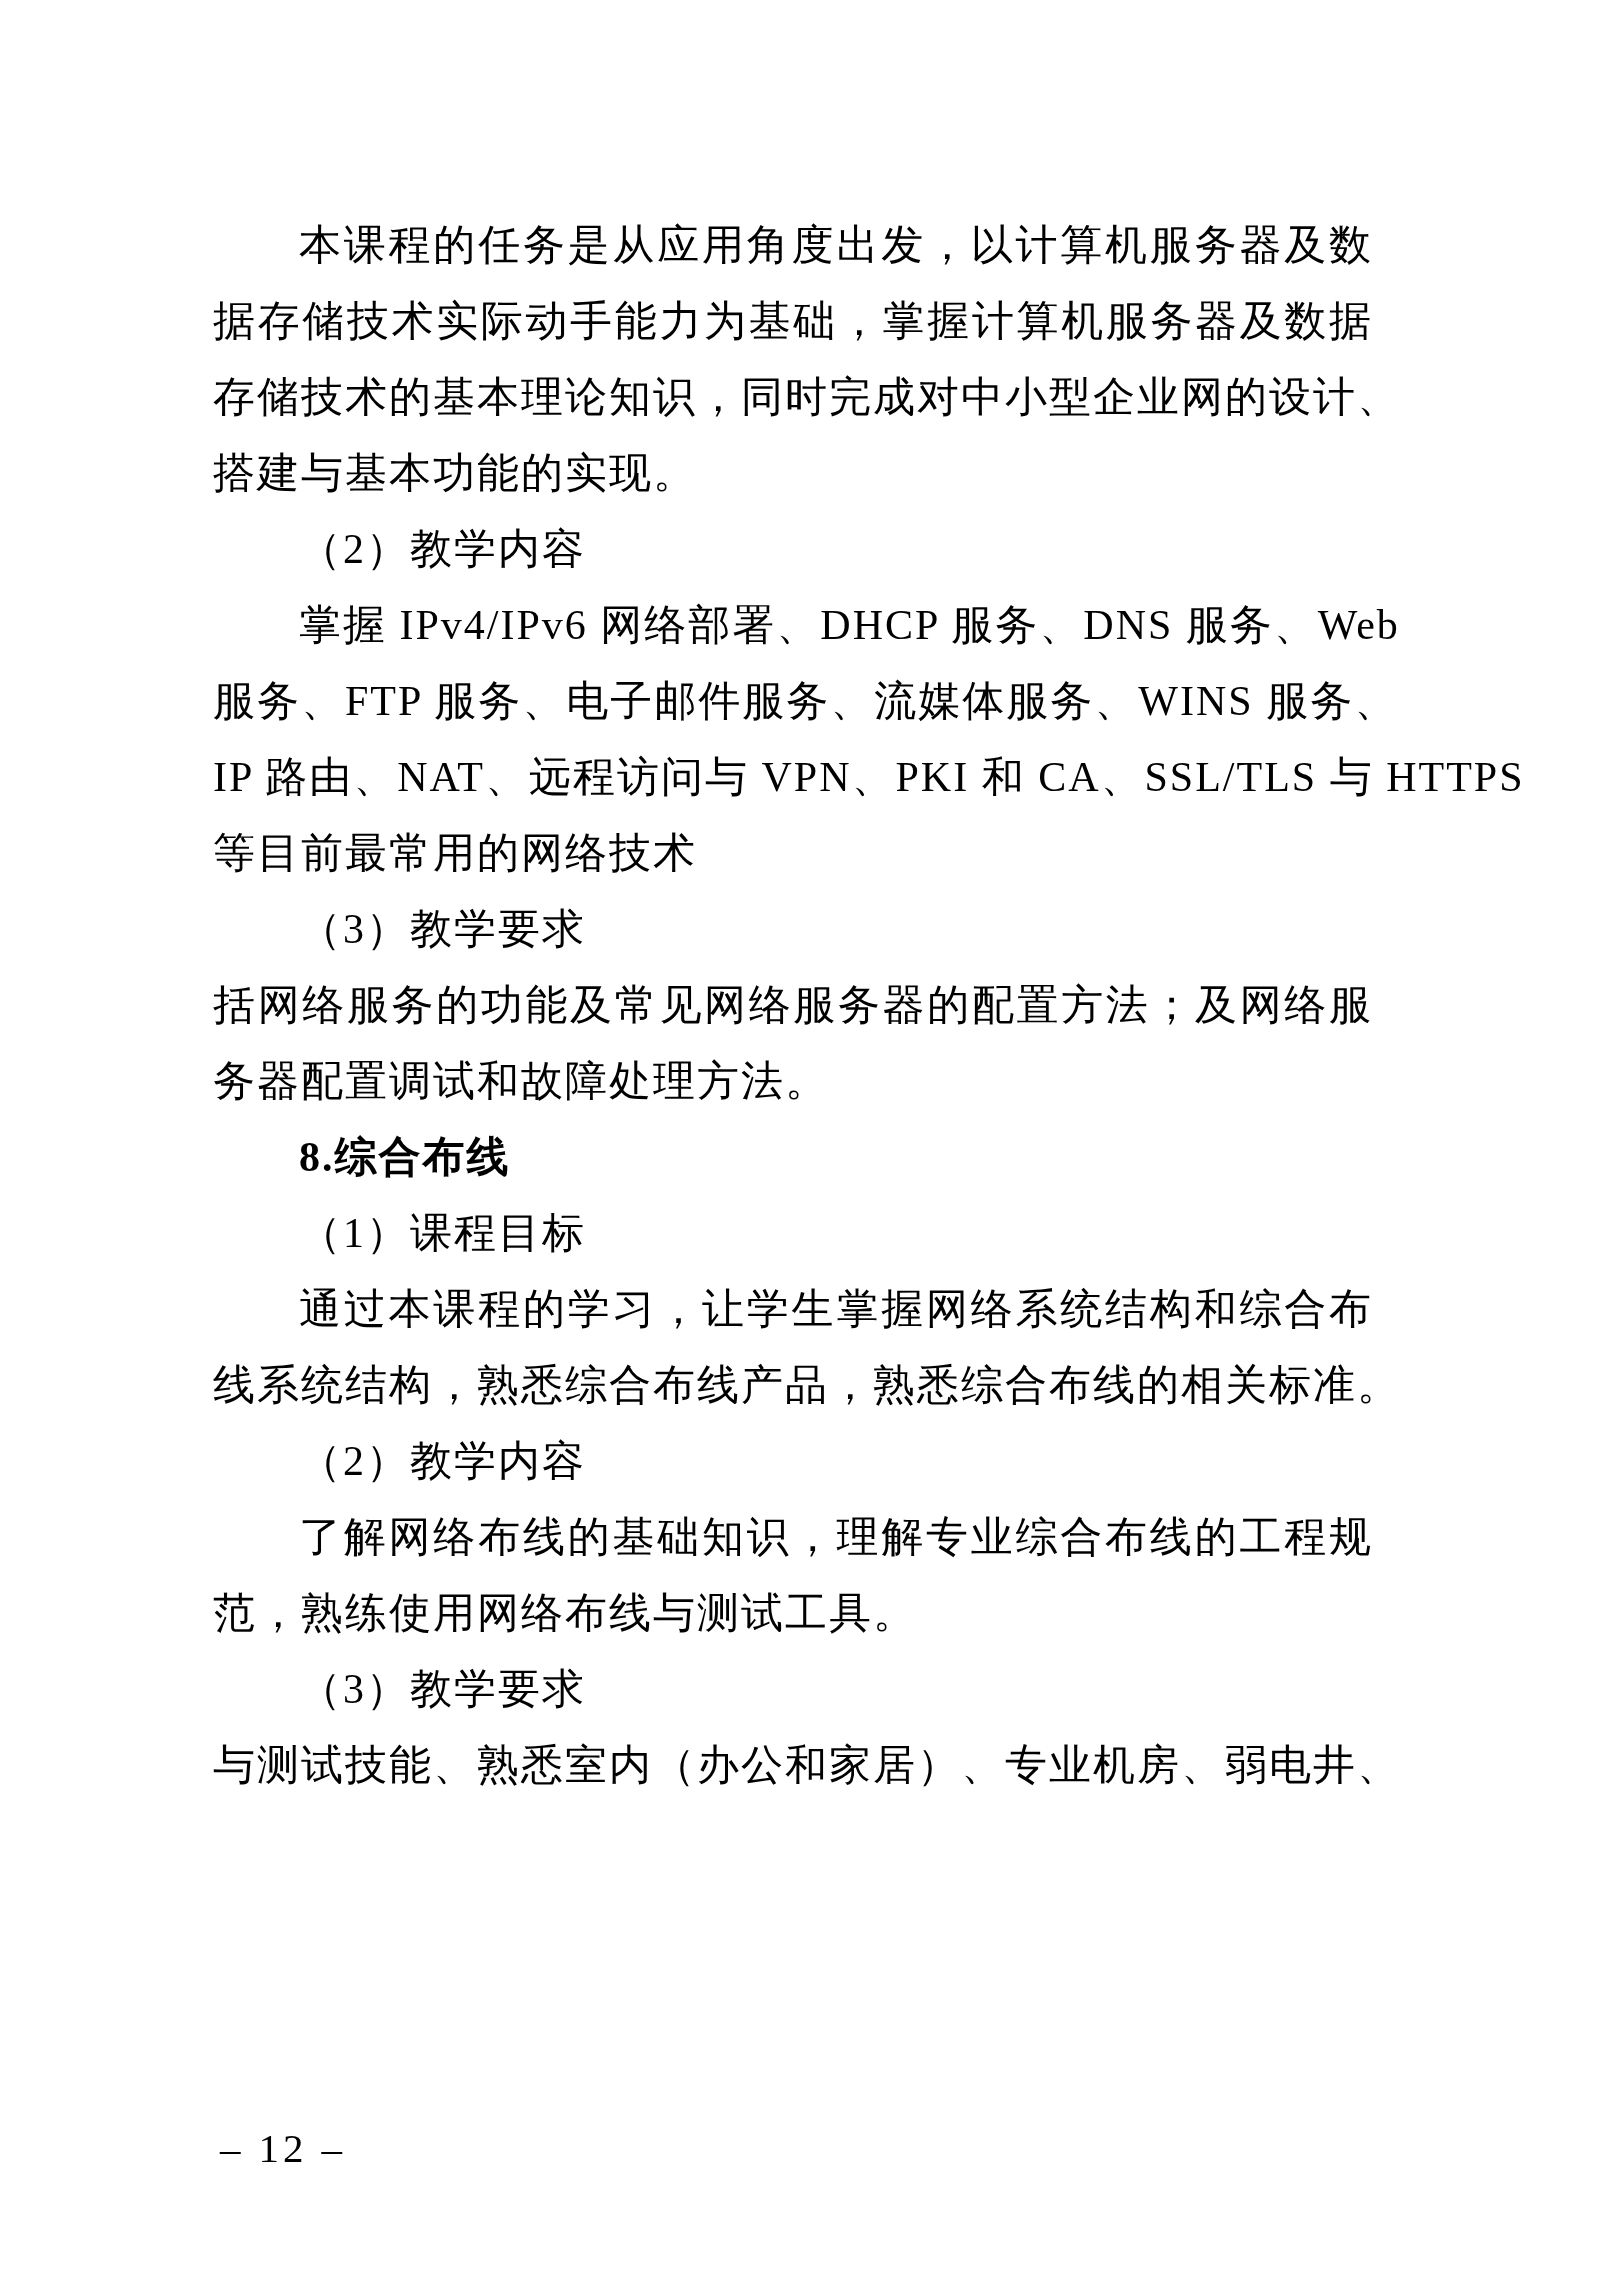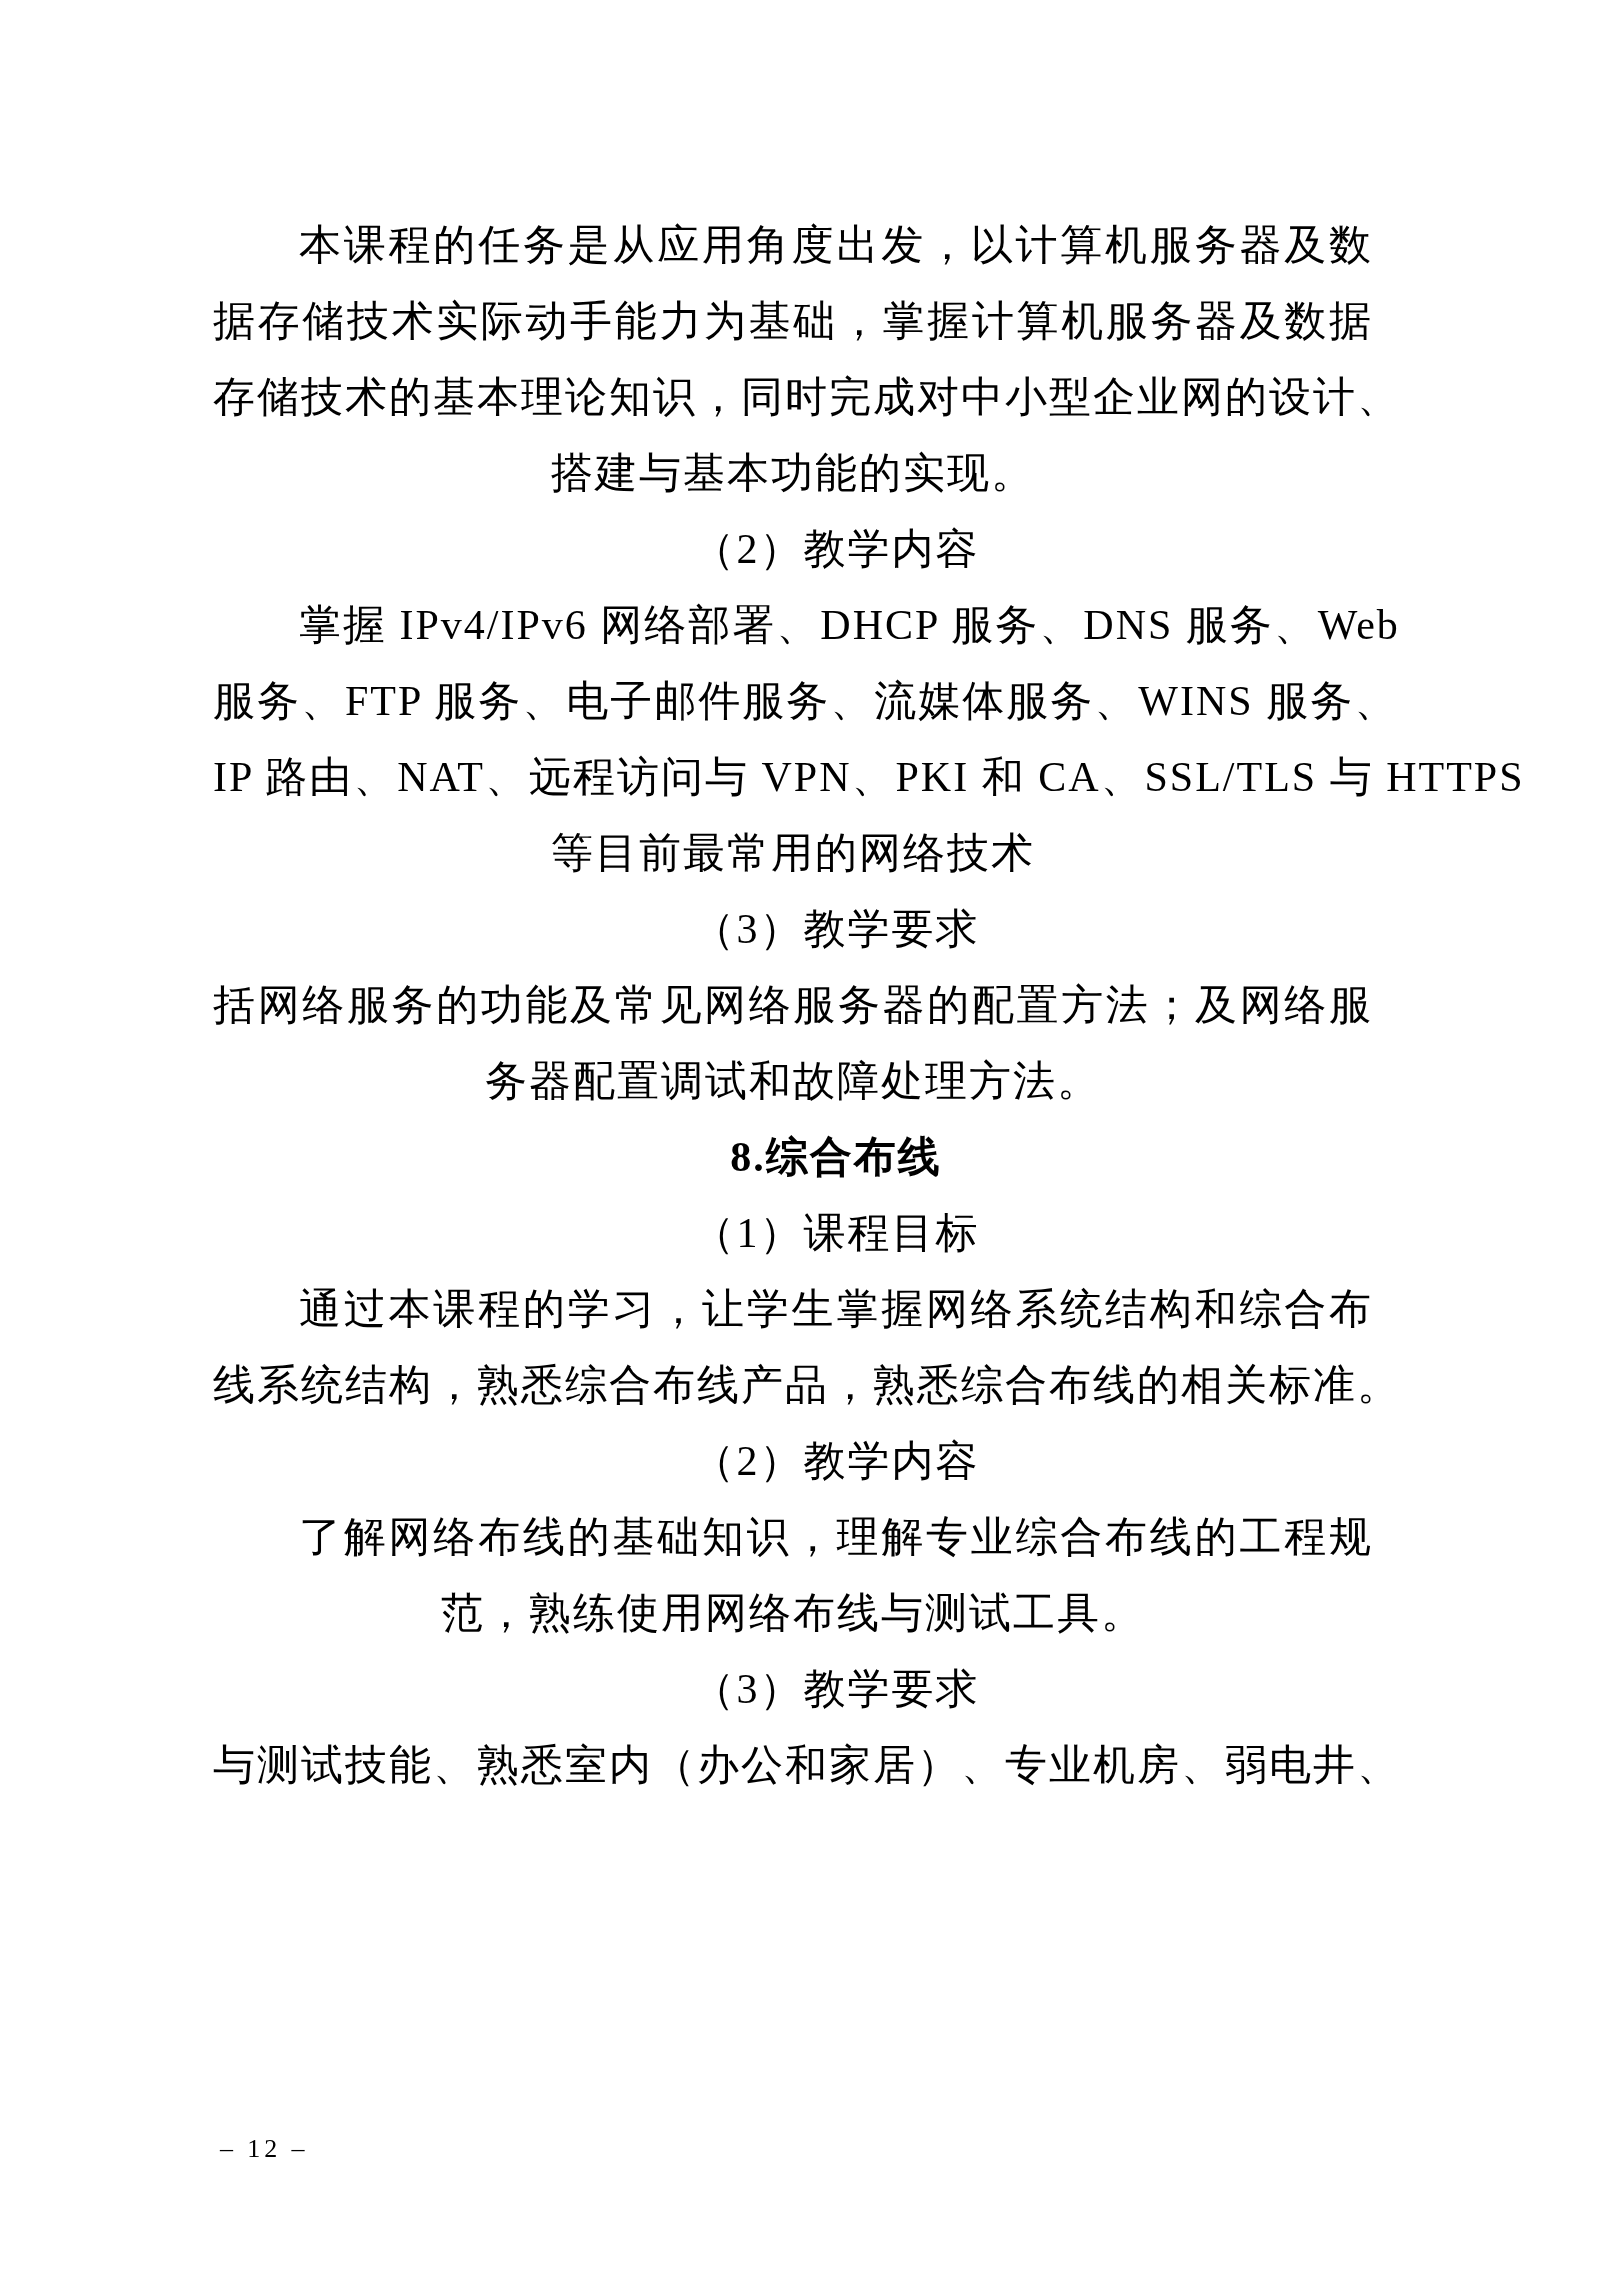--- a/index.html
+++ b/index.html
@@ -28,39 +28,38 @@
     left: 213px;
     top: 207px;
     width: 1160px;
   }
   .ln {
     font-size: 42px;
     line-height: 76px;
     height: 76px;
     letter-spacing: 2px;
     white-space: nowrap;
-    text-align: center;
   }
   .ln.j {
     text-align: justify;
     text-align-last: justify;
     text-justify: inter-ideograph;
   }
   .ln.first {
     text-indent: 86px;
   }
   .ln.bold {
     font-weight: 700;
     font-family: Liberation Serif, serif;
   }
   .pagenum {
     position: absolute;
     left: 220px;
     top: 2125px;
-    font-size: 26px;
+    font-size: 41px;
     line-height: 47px;
     letter-spacing: 3.9px;
   }
 </style>
 </head>
 <body>
 
 <div class="sheet">
   <div class="textblock">
     <div class="ln first j">本课程的任务是从应用角度出发，以计算机服务器及数</div>

